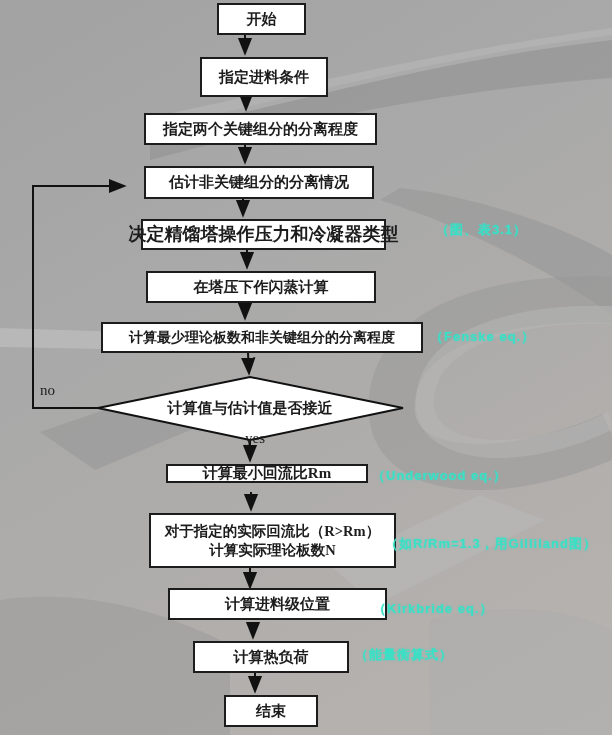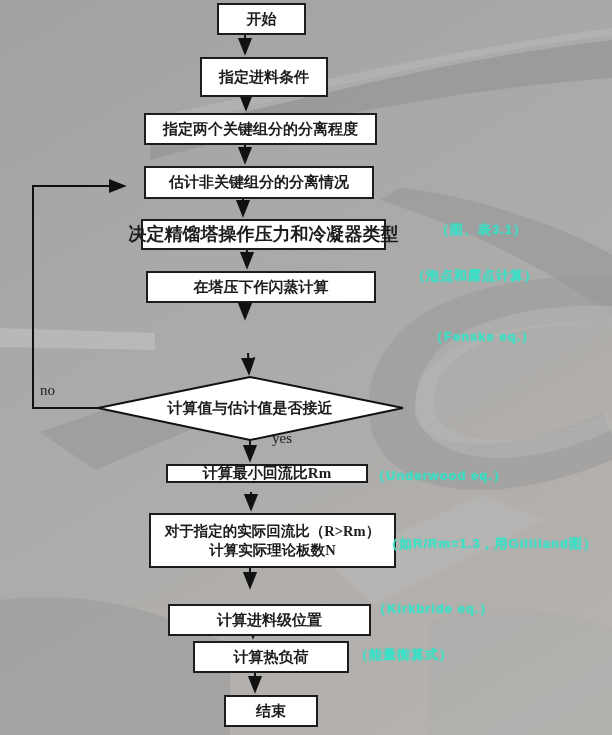--- a/index.html
+++ b/index.html
@@ -95,43 +95,43 @@
   <div class="node" style="left:184px;top:57px;width:128px;height:40px;">指定进料条件</div>
 
   <div class="node" style="left:128px;top:113px;width:233px;height:32px;">指定两个关键组分的分离程度</div>
 
   <div class="node" style="left:128px;top:166px;width:230px;height:33px;">估计非关键组分的分离情况</div>
 
   <div class="node" style="left:125px;top:219px;width:245px;height:31px;font-size:18px;">决定精馏塔操作压力和冷凝器类型</div>
 
   <div class="node" style="left:130px;top:271px;width:230px;height:32px;">在塔压下作闪蒸计算</div>
 
+  <div class="node" style="left:85px;top:322px;width:322px;height:31px;font-size:14px;">计算最少理论板数和非关键组分的分离程度</div>
 
   <div class="diamond-label" style="left:120px;top:396px;width:260px;height:24px;">计算值与估计值是否接近</div>
 
   <div class="edge-label" style="left:40px;top:382px;">no</div>
 
-  <div class="edge-label" style="left:272px;top:430px;">yes</div>
+  <div class="edge-label" style="left:245px;top:430px;">yes</div>
 
   <div class="node" style="left:150px;top:464px;width:202px;height:19px;">计算最小回流比Rm</div>
 
   <div class="node" style="left:133px;top:513px;width:247px;height:55px;font-size:14.5px;">
     <span>对于指定的实际回流比（R&gt;Rm）</span>
     <span>计算实际理论板数N</span>
   </div>
 
-  <div class="node" style="left:152px;top:604px;width:203px;height:32px;">计算进料级位置</div>
+  <div class="node" style="left:152px;top:588px;width:219px;height:32px;">计算进料级位置</div>
 
   <div class="node" style="left:177px;top:641px;width:156px;height:32px;">计算热负荷</div>
 
   <div class="node" style="left:208px;top:695px;width:94px;height:32px;">结束</div>
 
   <div class="annotation" style="left:436px;top:221px;">（图、表3.1）</div>
 
-  <div class="annotation" style="left:412px;top:267px;">（泡点和露点计算）</div>
 
   <div class="annotation" style="left:430px;top:328px;">（Fenske eq.）</div>
 
   <div class="annotation" style="left:372px;top:467px;">（Underwood eq.）</div>
 
   <div class="annotation" style="left:385px;top:535px;">（如R/Rm=1.3，用Gilliland图）</div>
 
   <div class="annotation" style="left:373px;top:600px;">（Kirkbride eq.）</div>
 
   <div class="annotation" style="left:355px;top:646px;">（能量衡算式）</div>

